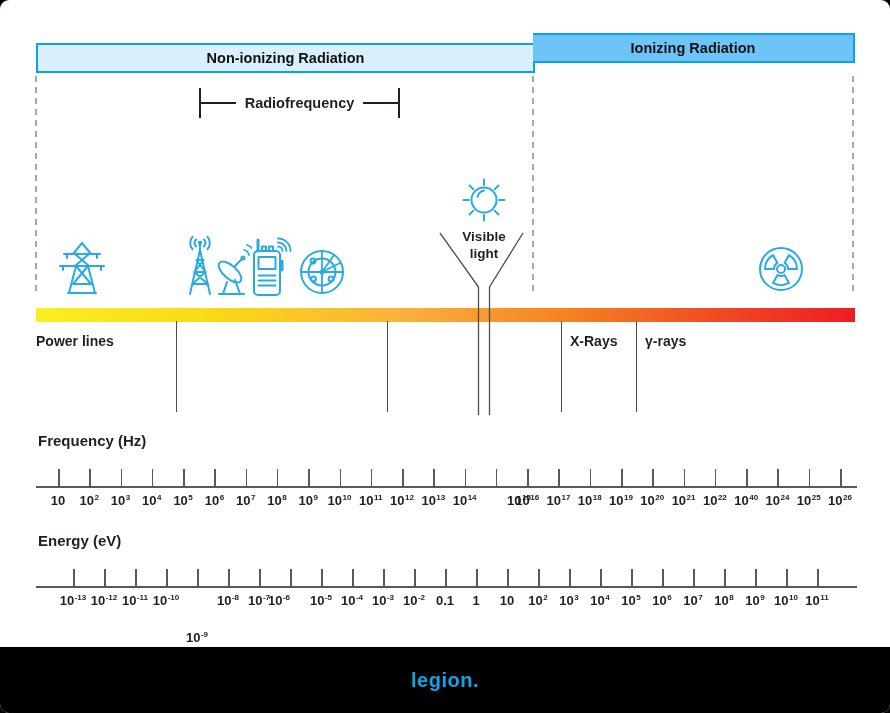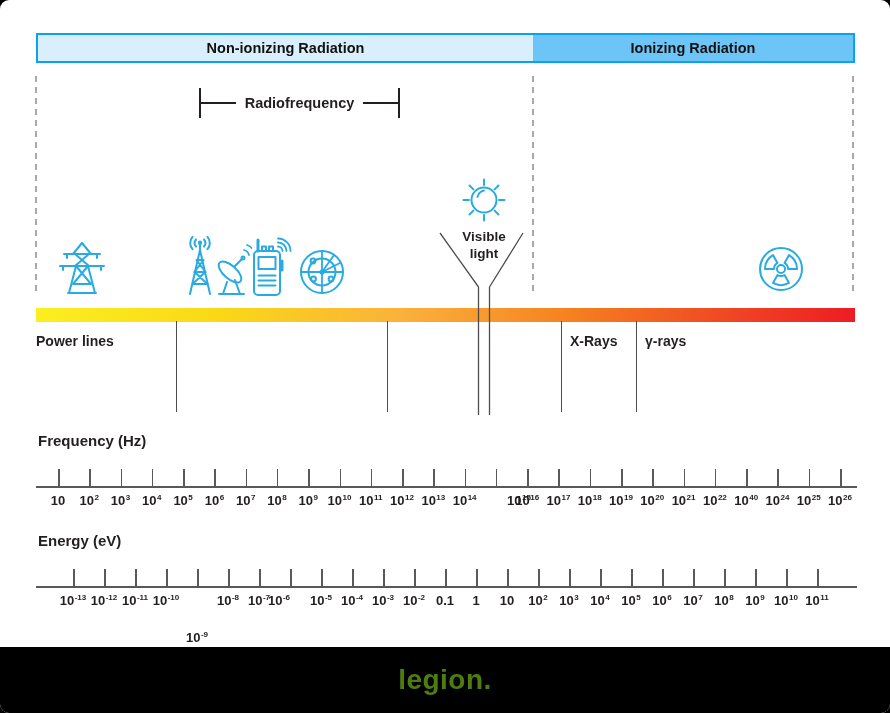--- a/index.html
+++ b/index.html
@@ -8,21 +8,21 @@
     border-radius:9px;overflow:hidden;
     font-family:"Liberation Sans", sans-serif;color:#231f20;
   }
 
   
   .hdr-box{
     position:absolute;top:33px;height:30px;box-sizing:border-box;
     border:2px solid #09a1f0;display:flex;align-items:center;justify-content:center;
     font-size:14.5px;font-weight:bold;color:#111;
   }
-  .hdr-left{left:36px;width:499px;background:#daeffc;}
+  .hdr-left{left:36px;width:499px;background:#daeffc;margin-top:10px;}
   .hdr-right{left:533px;width:322px;background:#6dc5f7;border-left:none;}
 
   
   .dash-v{
     position:absolute;top:76px;height:215px;width:2px;
     background:repeating-linear-gradient(180deg,#a7a9ac 0 6px,transparent 6px 11px);
   }
 
   
   .bracket{
@@ -66,21 +66,21 @@
     position:absolute;transform:translateX(-50%);white-space:nowrap;
     font-size:13px;font-weight:bold;color:#231f20;
   }
   .tick-label sup{font-size:0.62em;line-height:0;margin-left:0.5px;}
 
   
   .footer{
     position:absolute;left:0;top:647px;width:890px;height:66px;background:#000;
     display:flex;align-items:center;justify-content:center;
   }
-  .logo{color:#4d7c0f;font-size:28px;font-weight:bold;letter-spacing:0.5px;}
+  .logo{color:#0ea5e9;font-size:20px;font-weight:bold;letter-spacing:0.5px;}
 </style>
 </head>
 <body>
 
 <div class="card">
 
   <div class="hdr-box hdr-left">
     <span>Non-ionizing Radiation</span>
   </div>
   <div class="hdr-box hdr-right">

